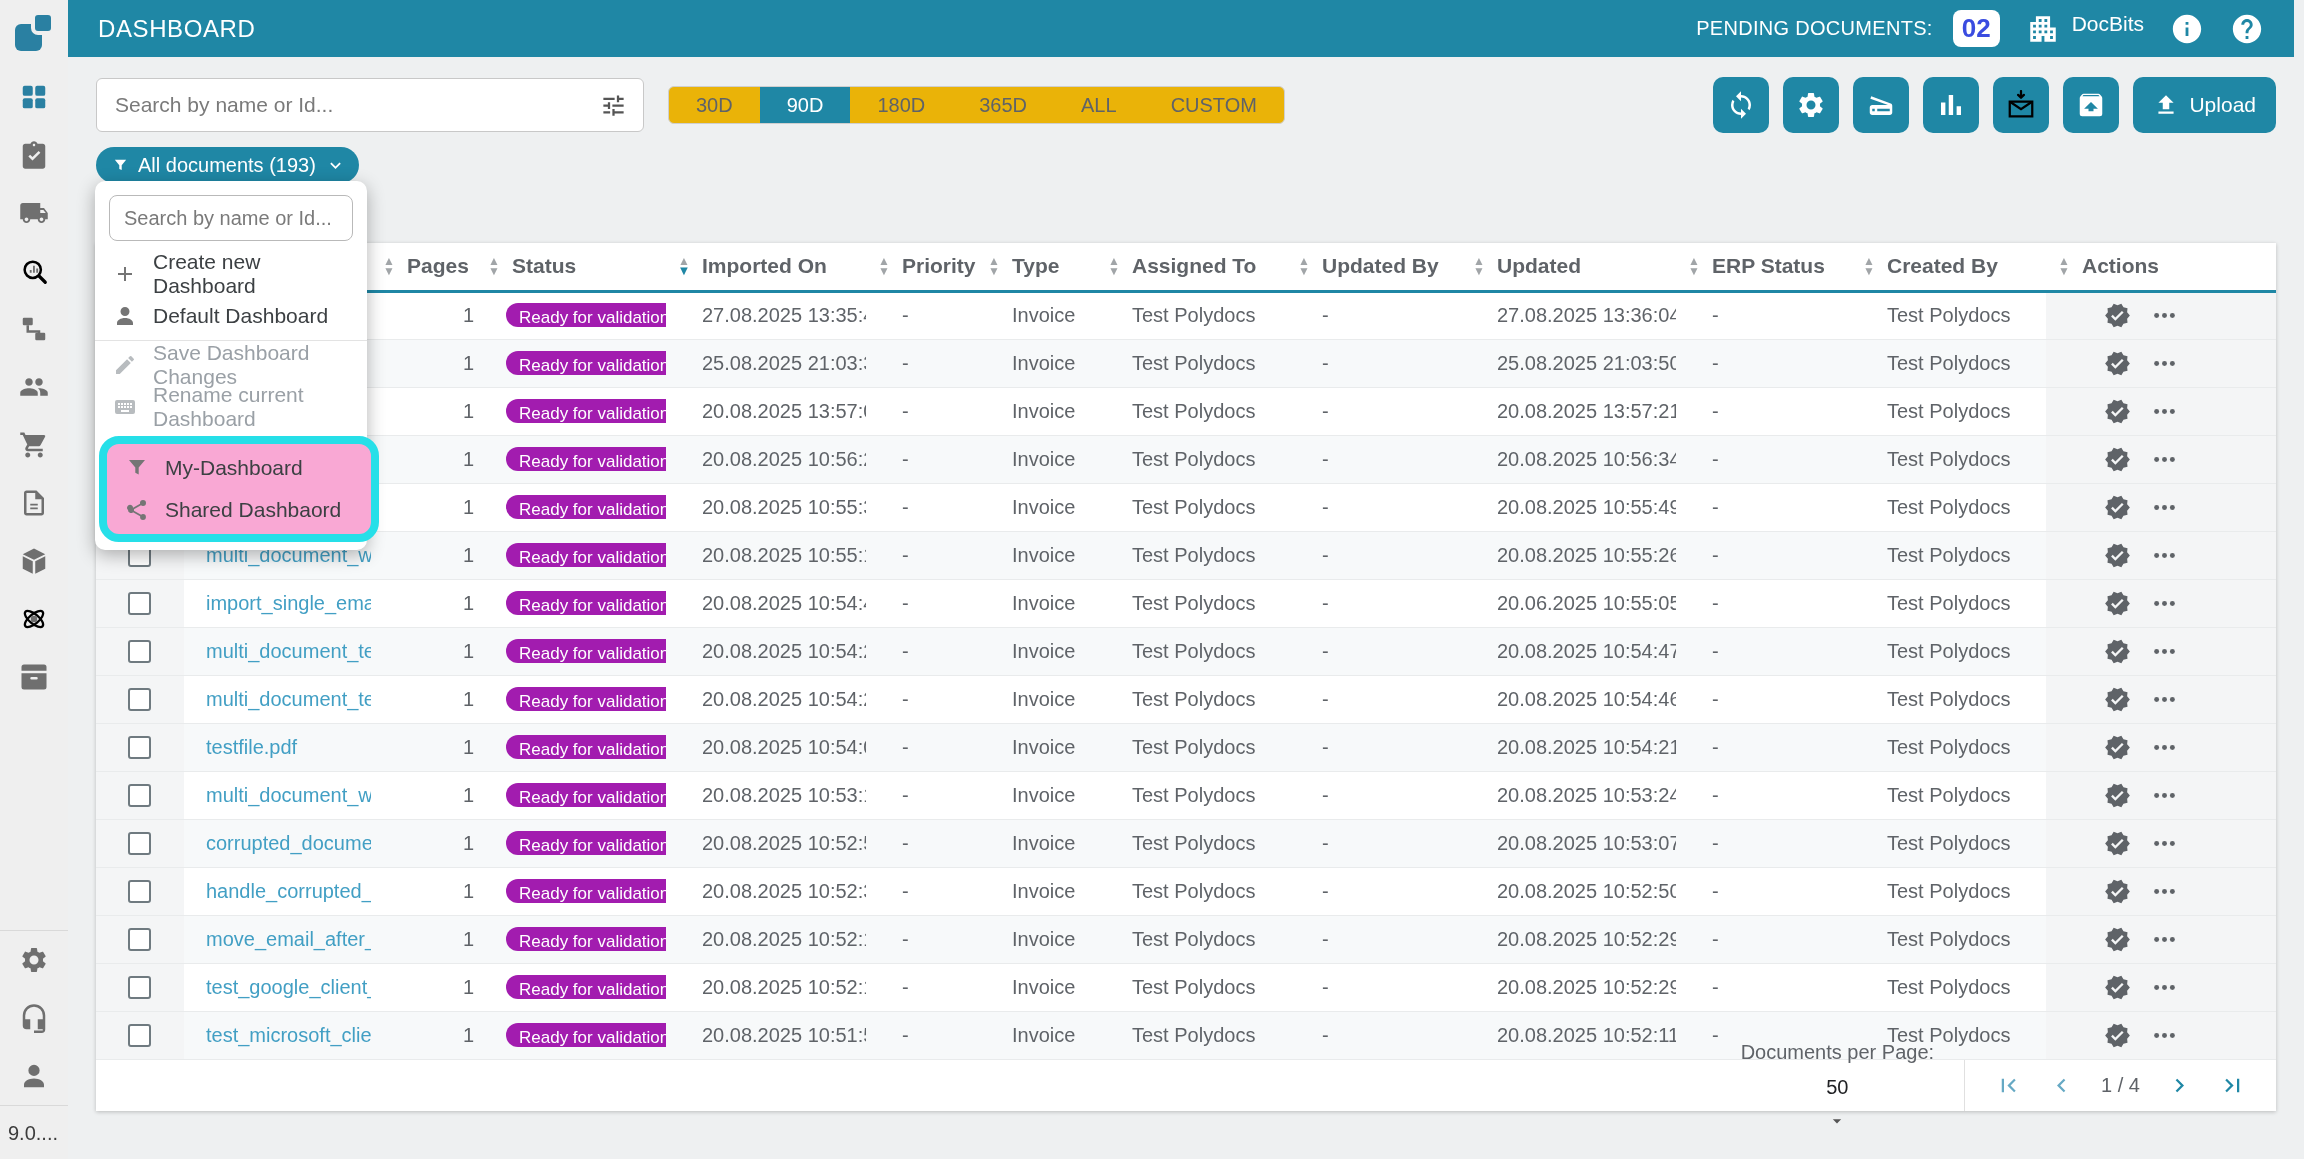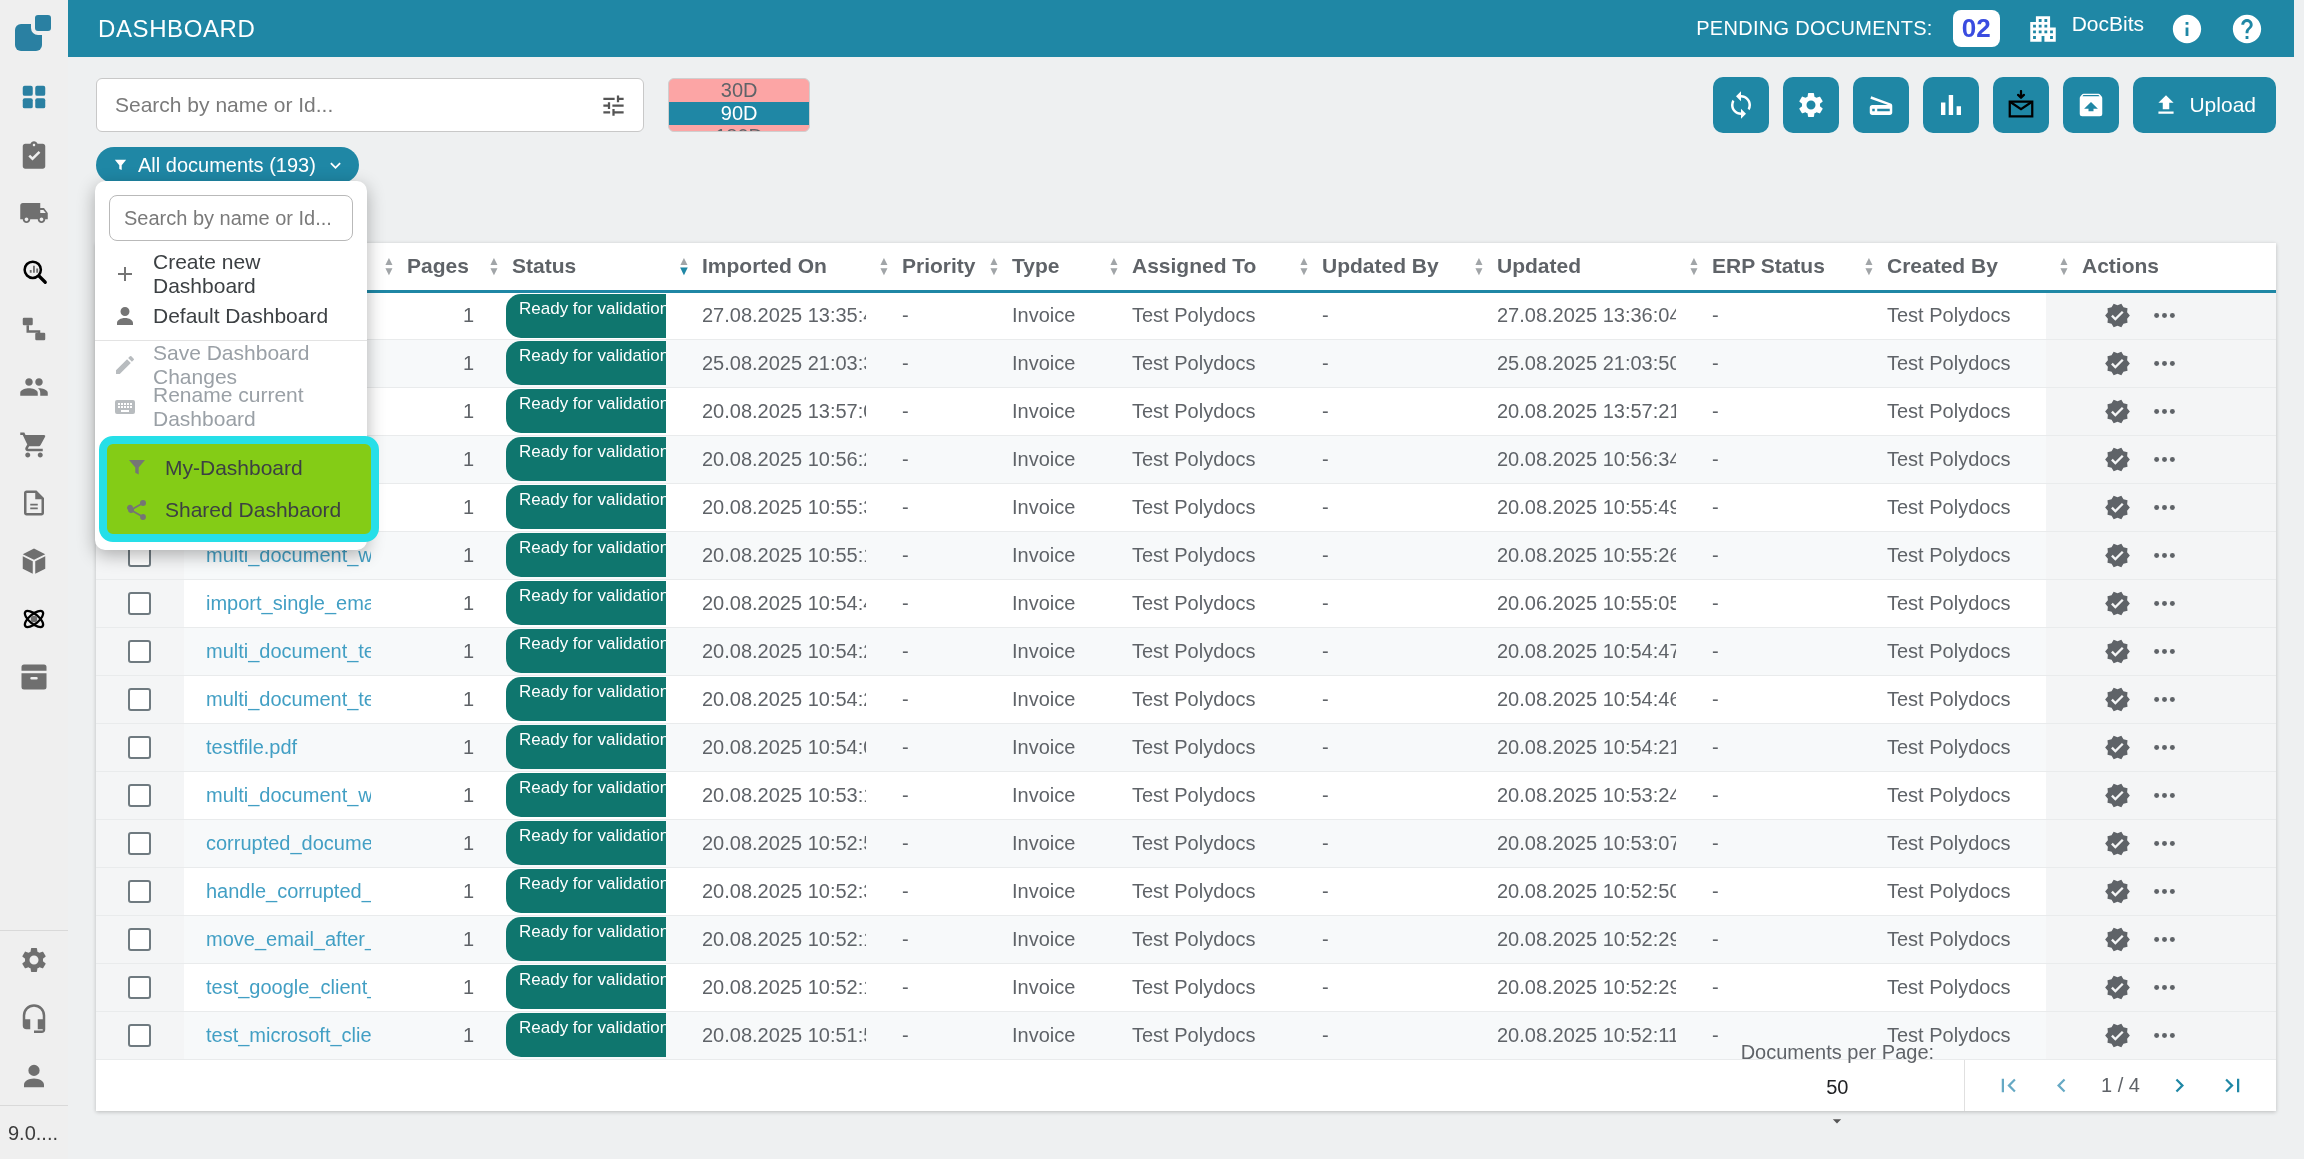--- a/index.html
+++ b/index.html
@@ -37,21 +37,21 @@
 
   
   .content { position:absolute; left:68px; right:0; top:57px; }
   .controls { display:flex; align-items:center; padding:20px 28px 0 28px; gap:24px; }
   .searchbox { width:548px; height:54px; background:#fff; border:1px solid #c8c8c8; border-radius:6px;
     display:flex; align-items:center; padding:0 16px; }
   .searchbox input { flex:1; border:none; outline:none; font-size:21px; color:#333; font-family:inherit; background:transparent; }
   .searchbox input::placeholder { color:#7a7a7a; }
   .tune-btn { cursor:pointer; }
   .tune-btn svg { width:27px; height:27px; fill:#555; }
-  .segmented { height:54px; background:#fca5a5; border:1px solid #cfcfcf; border-radius:6px; display:flex; overflow:hidden;flex-direction:column; }
+  .segmented { height:38px; background:#eab308; border:1px solid #cfcfcf; border-radius:6px; display:flex; overflow:hidden; }
   .seg { border:none; background:transparent; font-size:20px; color:#5f6368; padding:0 27px;
     cursor:pointer; font-family:inherit; font-weight:500; }
   .seg.active { background:#1f87a5; color:#fff; }
   .toolbar { margin-left:auto; display:flex; gap:14px; }
   .tbtn { width:56px; height:56px; background:#1f87a5; border:none; border-radius:10px;
     display:flex; align-items:center; justify-content:center; cursor:pointer; }
   .tbtn svg { width:30px; height:30px; fill:#fff; }
   .upload-btn { width:auto; padding:0 20px; gap:10px; font-size:21px; color:#fff; font-weight:500; font-family:inherit; }
   .upload-btn svg { width:26px; height:26px; }
 
@@ -74,22 +74,22 @@
     padding-left:36px; white-space:nowrap; overflow:hidden; background:#fff; }
   tbody tr:nth-child(even) td { background:#f7f9fa; }
   td.c-cb, td.c-actions { background:#f4f5f6 !important; }
   td.c-cb { padding-left:0; text-align:center; }
   .checkbox { width:23px; height:23px; border:2px solid #6f7a80; border-radius:3px; background:#fff;
     margin:0 auto; cursor:pointer; }
   td.c-name { padding-left:22px; }
   a.doclink { color:#429fc4; text-decoration:none; cursor:pointer; }
   td.c-pages { padding-left:92px; }
   td.c-status { padding-left:30px; }
-  .badge { background:#0f766e; color:#fff; font-size:17px; font-weight:500;
-    padding:6px 13px 21px; border-radius:15px; display:inline-block; line-height:1; }
+  .badge { background:#a21caf; color:#fff; font-size:17px; font-weight:500;
+    padding:6px 13px 1px; border-radius:15px; display:inline-block; line-height:1; }
   td.c-actions { padding-left:58px; }
   .act-wrap { display:flex; align-items:center; gap:20px; }
   .act-wrap svg { width:27px; height:27px; fill:#5f6368; cursor:pointer; }
 
   
   .pagination { height:52px; display:flex; align-items:center; justify-content:flex-end; border-top:1px solid #e9ebec; }
   .pp { display:flex; align-items:center; gap:12px; font-size:20px; color:#5f6368; padding-right:30px; cursor:pointer;flex-direction:column; }
   .pp-value { color:#202124; font-weight:500; }
   .pp svg { width:20px; height:20px; fill:#555; }
   .pager { display:flex; align-items:center; gap:26px; border-left:1px solid #e0e0e0; padding:0 30px; height:100%; }
@@ -105,21 +105,21 @@
   .dd-search { margin:14px 14px 12px 14px; }
   .dd-search input { width:100%; height:46px; border:1.5px solid #b9b9b9; border-radius:8px;
     padding:0 14px; font-size:20px; color:#333; outline:none; font-family:inherit; }
   .dd-search input::placeholder { color:#7a7a7a; }
   .dd-item { height:42px; display:flex; align-items:center; gap:16px; padding-left:18px;
     font-size:21px; color:#3c4043; cursor:pointer; }
   .dd-item svg { width:24px; height:24px; fill:#757575; flex:none; }
   .dd-item.disabled { color:#9aa0a6; }
   .dd-item.disabled svg { fill:#b8bcbf; }
   .dd-divider { height:1px; background:#e3e3e3; margin:3px 0; }
-  .dd-hl { margin:8px -12px 2px 4px; border:8px solid #26dfe8; border-radius:14px; padding:3px 0; background:#84cc16;text-align:right; }
+  .dd-hl { margin:8px -12px 2px 4px; border:8px solid #26dfe8; border-radius:20px; padding:3px 0; background:#f9a8d4;text-align:right; }
 </style>
 </head>
 <body>
 
 <aside class="sidebar">
   <div class="side-logo">
     <svg width="48" height="48" viewBox="0 0 48 48">
       <rect x="5" y="16" width="27" height="27" rx="6" fill="#2a80a2"></rect>
       <rect x="23" y="5" width="20" height="20" rx="5" fill="#2a80a2" stroke="#efefef" stroke-width="4"></rect>
     </svg>

